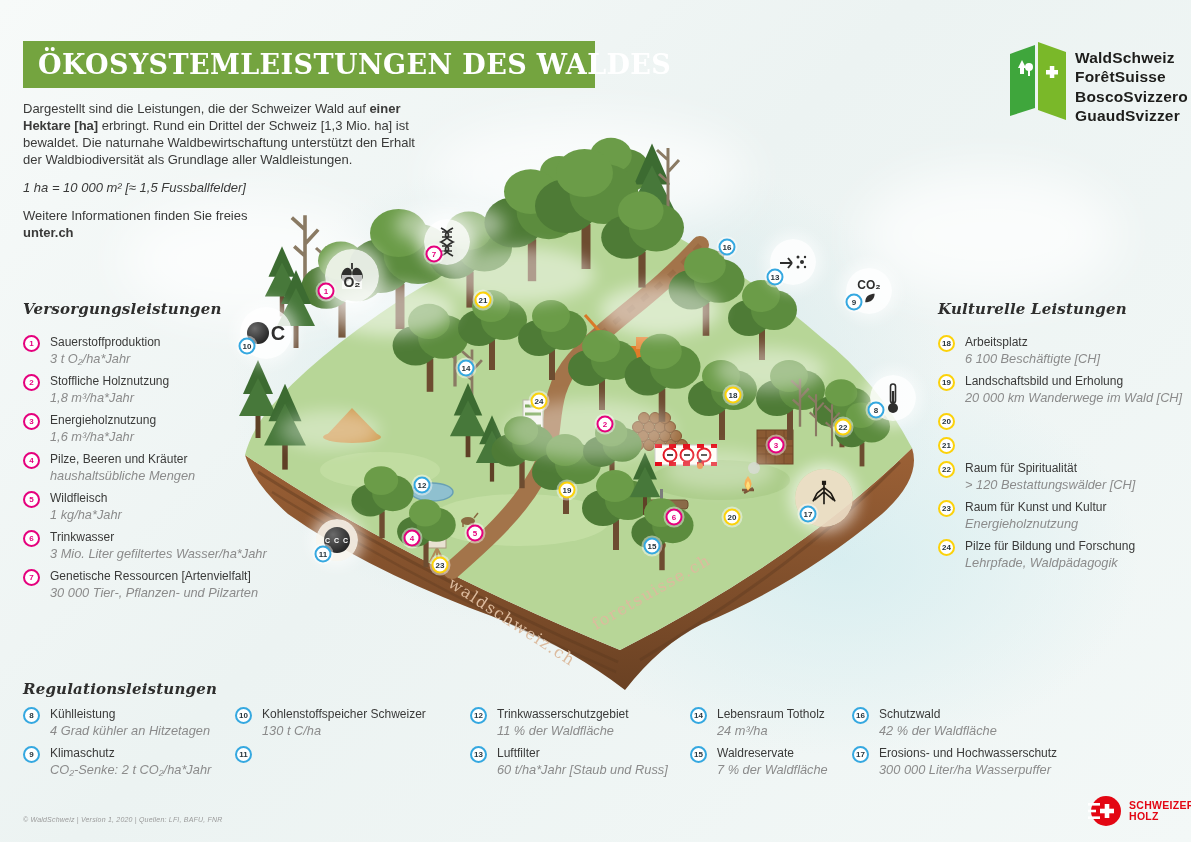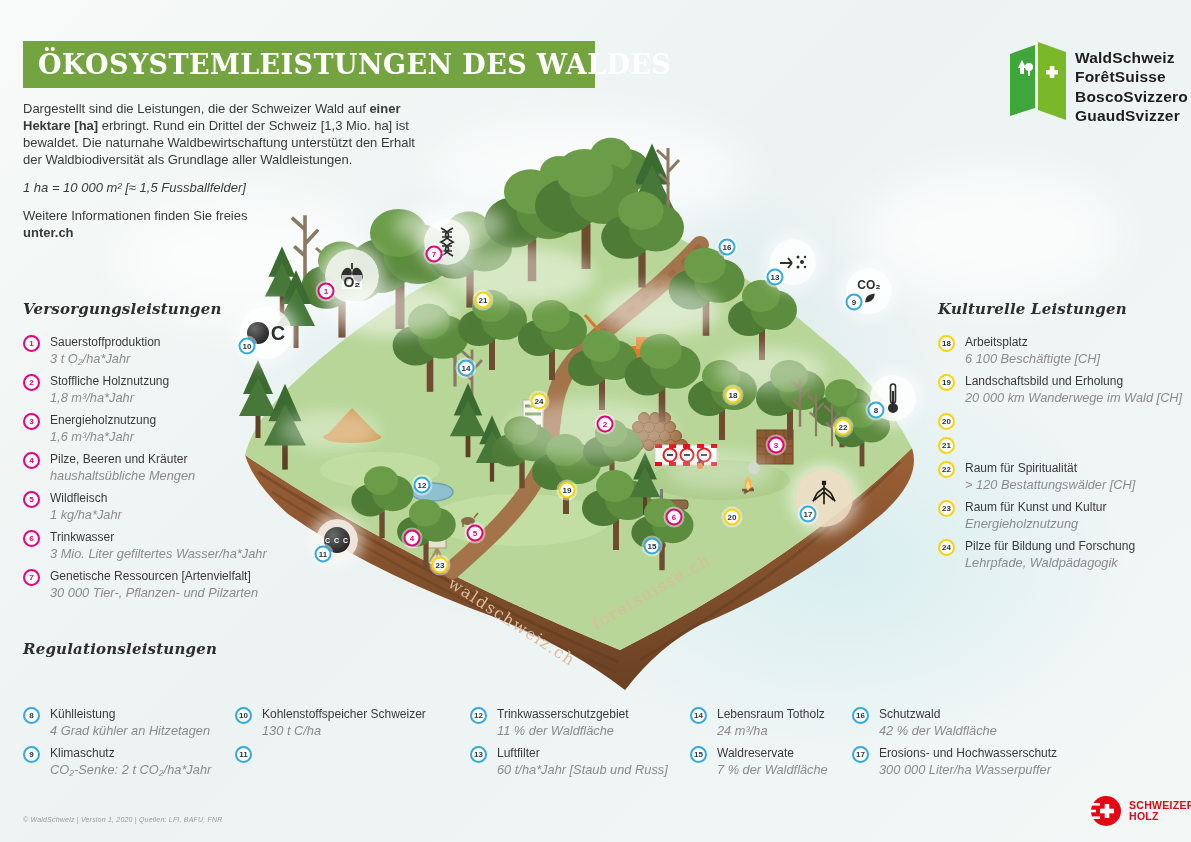--- a/index.html
+++ b/index.html
@@ -22,21 +22,21 @@
   .intro p{margin:0 0 11px 0;}
   .intro .formula{font-style:italic;}
   .intro b{font-weight:700;}
 
   
   .sec-head{margin:0 0 16px 0;font-family:"DejaVu Serif","Liberation Serif",serif;
     font-weight:700;font-size:15px;color:#2e2e2d;letter-spacing:.2px;font-style:italic;}
   .sec{position:absolute;}
   .sec.versorgung{left:23px;top:300px;width:300px;}
   .sec.kulturell{left:938px;top:300px;width:250px;}
-  .sec.regulation-head{left:23px;top:640px;}
+  .sec.regulation-head{left:23px;top:680px;}
   .reg-col{position:absolute;top:706px;}
   .item{display:flex;gap:10px;margin-bottom:6px;align-items:flex-start;}
   .num{flex:0 0 17px;width:17px;height:17px;border-radius:50%;background:#fff;border:2px solid;
     display:flex;align-items:center;justify-content:center;font-size:8px;font-weight:700;
     box-sizing:border-box;margin-top:1px;}
   .num.pink{border-color:#e5007d;color:#e5007d;}
   .num.blue{border-color:#35a8e0;color:#27353d;}
   .num.yellow{border-color:#fcd20a;color:#27353d;}
   .item .t{font-size:12px;line-height:17px;}
   .item .s{font-size:12.8px;line-height:16px;font-style:italic;color:#8b8b8b;margin-top:0;}

